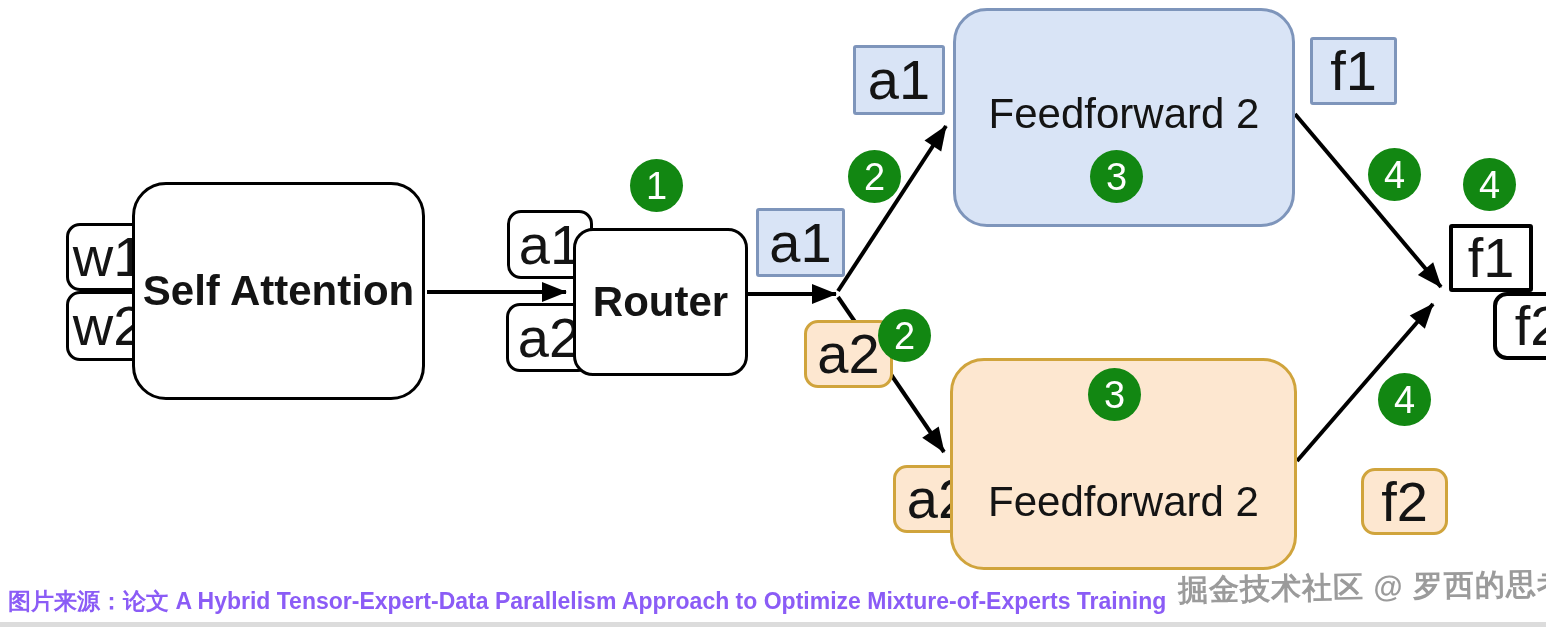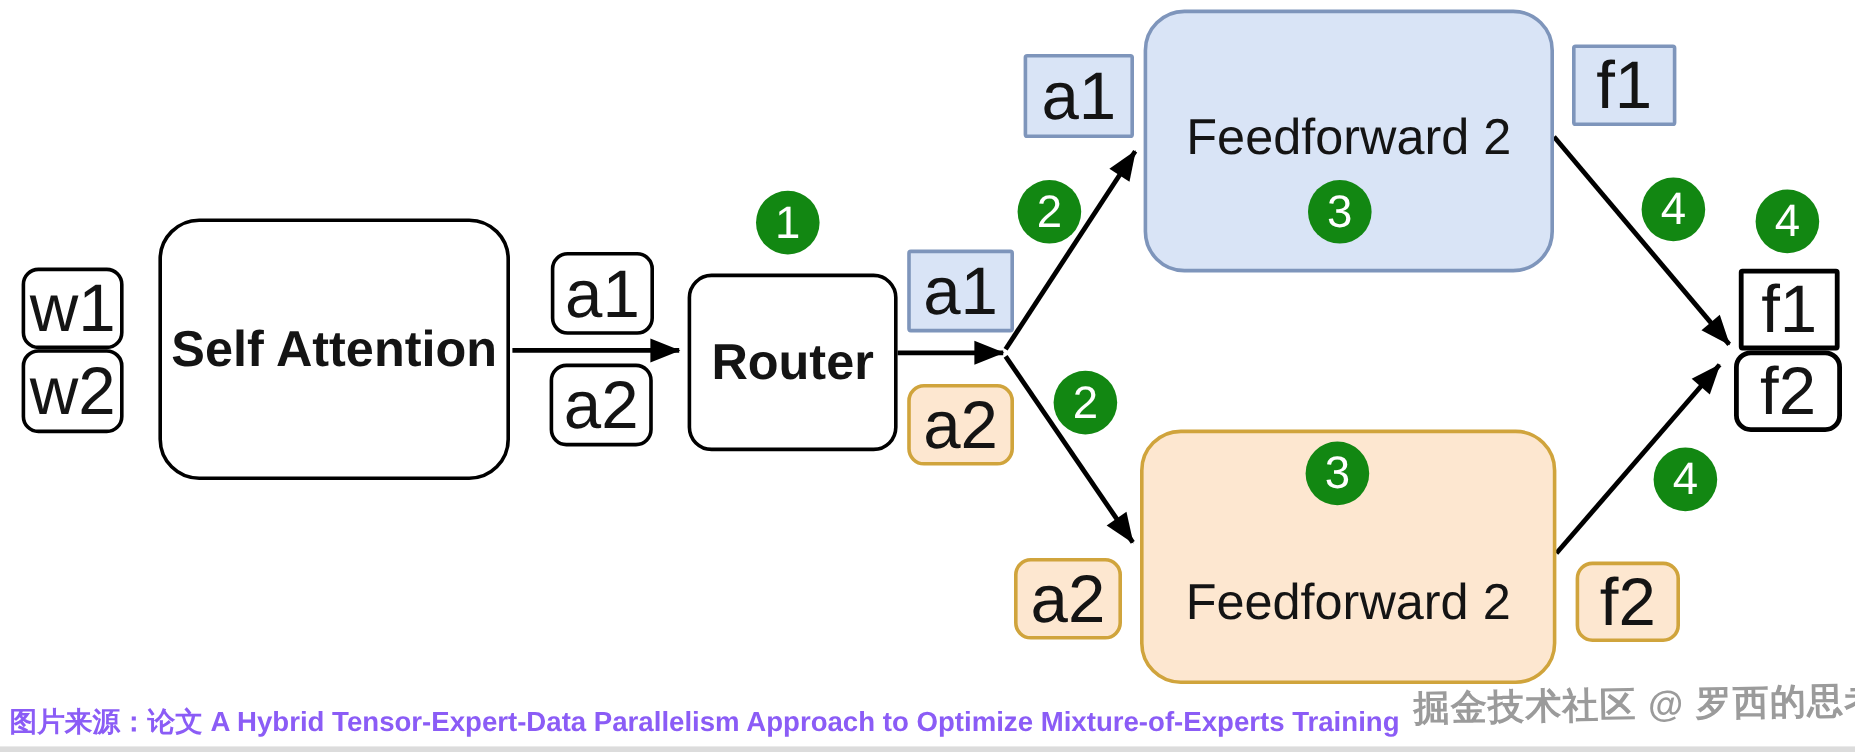--- a/index.html
+++ b/index.html
@@ -13,21 +13,21 @@
     display:flex; align-items:center; justify-content:center;
     background:#ffffff; border:3.5px solid #000000; color:#141414;
     font-size:56px; line-height:1; white-space:nowrap;
   }
   .node.big { font-size:42px;font-weight:bold; }
   .node.ff  { font-size:42px; }
   .node.blue   { background:#d9e4f6; border:3px solid #7e95bb; }
   .node.orange { background:#fde7d0; border:3px solid #d0a43c; }
   .node.final  { border-width:4px; }
   .r-sm { border-radius:3px; }
-  .r-md { border-radius:14px; }
+  .r-md { border-radius:14px;margin-left:48px; }
   .r-rt { border-radius:20px; }
   .r-lg { border-radius:34px; }
   .badge {
     position:absolute; z-index:3; width:53px; height:53px; border-radius:50%;
     background:#128712; color:#ffffff; display:flex; align-items:center;
     justify-content:center; font-size:38px; line-height:1;
   }
   .caption {
     position:absolute; z-index:4; left:8px; top:586px;
     font-size:23px; font-weight:bold; color:#8b5cf6; white-space:nowrap;

